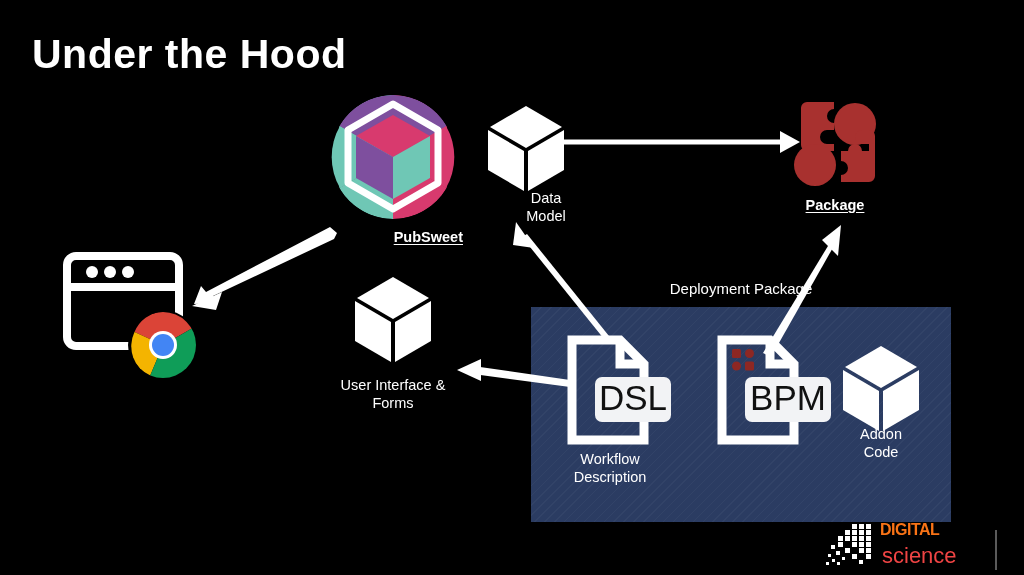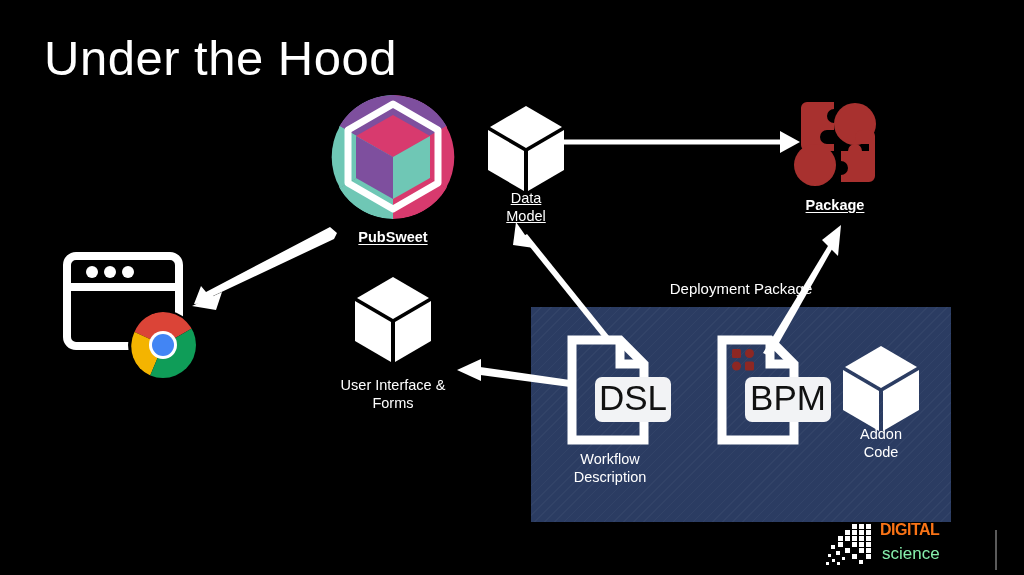--- a/index.html
+++ b/index.html
@@ -16,27 +16,26 @@
     height: 575px;
     background: #000000;
     overflow: hidden;
   }
 
   
   #slide-title {
     position: absolute;
     left: 32px;
     top: 32px;
-    font-size: 49px;
-    font-weight: 400;
+    font-size: 41px;
+    font-weight: 700;
     color: #ffffff;
     letter-spacing: 0.5px;
     line-height: 1.1;
     white-space: nowrap;
-    margin-left: 12px;
   }
 
   
   .node-label {
     position: absolute;
     color: #ffffff;
     font-size: 14.5px;
     line-height: 1.25;
     text-align: center;
     white-space: pre-line;
@@ -98,23 +97,23 @@
     font-size: 16px;
     font-weight: bold;
     color: #f97316;
     letter-spacing: -0.5px;
     line-height: 1;
   }
   #ds-logo .ds-sub {
     position: absolute;
     left: 56px;
     top: 21px;
-    font-size: 17px;
+    font-size: 22px;
     font-weight: 300;
-    color: #86efac;
+    color: #ef4444;
     letter-spacing: 0px;
     line-height: 1;
   }
   #ds-rule {
     position: absolute;
     left: 995px;
     top: 530px;
     width: 2px;
     height: 40px;
     background: #5a5a5a;
@@ -248,23 +247,23 @@
     <polygon fill="#ffffff" points="604,339 613,341 527,234 522,237"></polygon>
     <polygon fill="#ffffff" points="516,222 534,248 513,245"></polygon>
 
     <polygon fill="#ffffff" points="570,387 570,380 473,366 473,374"></polygon>
     <polygon fill="#ffffff" points="457,370 481,359 481,381"></polygon>
 
     <polygon fill="#ffffff" points="763,353 771,357 835,244 831,241"></polygon>
     <polygon fill="#ffffff" points="841,225 838,256 822,240"></polygon>
   </svg>
 
-  <div class="node-label linkish" style="left:323px; top:228px; width:140px;">PubSweet</div>
-
-  <div class="node-label" style="left:466px; top:189px; width:120px;text-decoration:underline;">Data
+  <div class="node-label linkish" style="left:323px; top:228px; width:140px;text-align:right;">PubSweet</div>
+
+  <div class="node-label" style="left:486px; top:189px; width:120px;">Data
 Model</div>
 
   <div class="node-label linkish" style="left:775px; top:196px; width:120px;">Package</div>
 
   <div class="node-label" style="left:313px; top:376px; width:160px;">User Interface &amp;
 Forms</div>
 
   <div class="node-label" style="left:550px; top:450px; width:120px;">Workflow
 Description</div>
 

